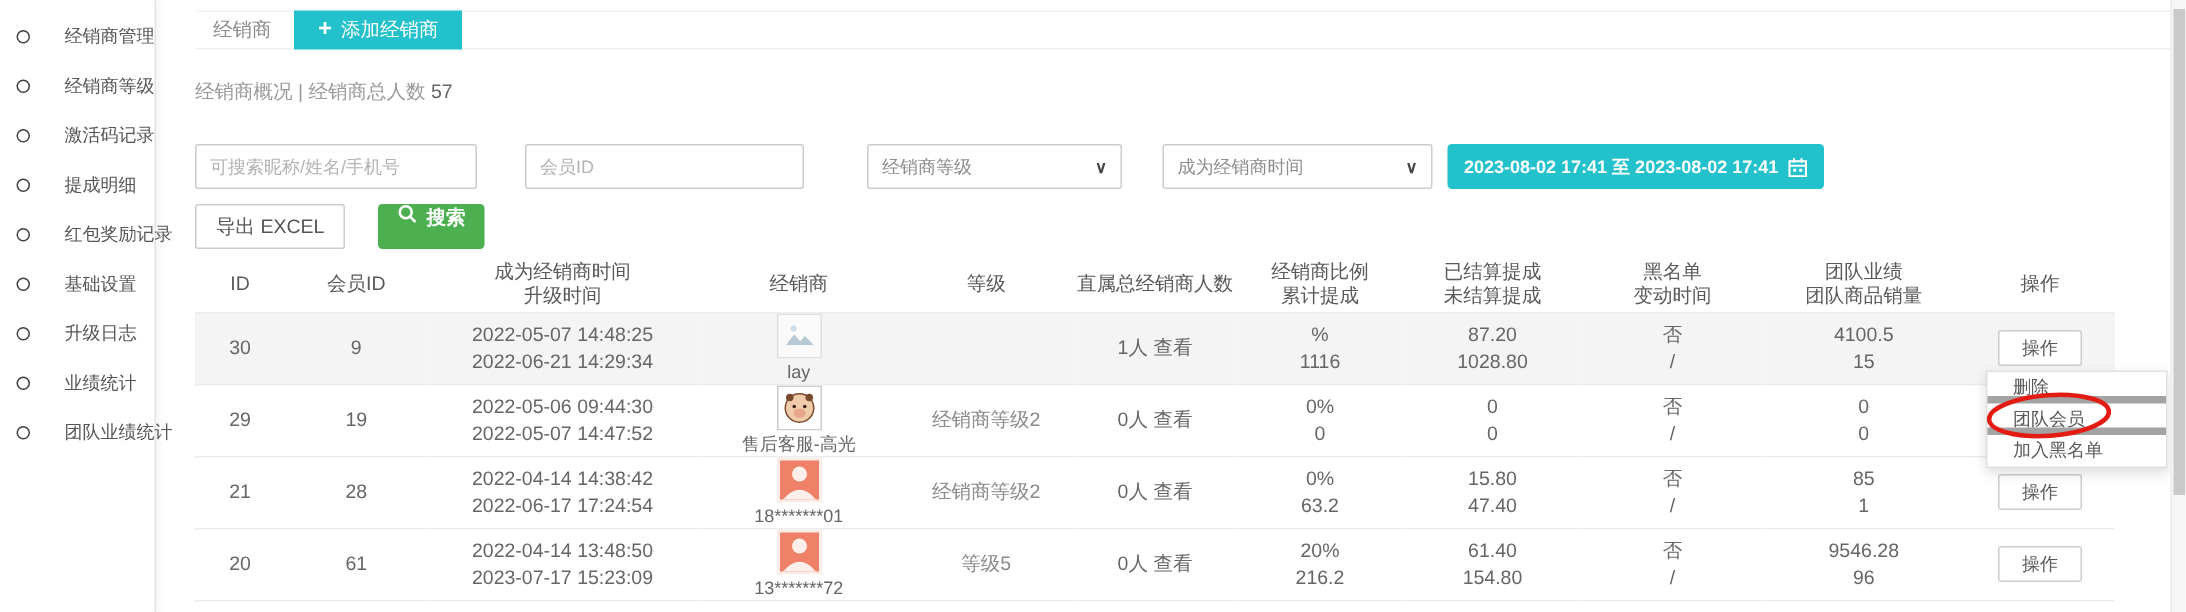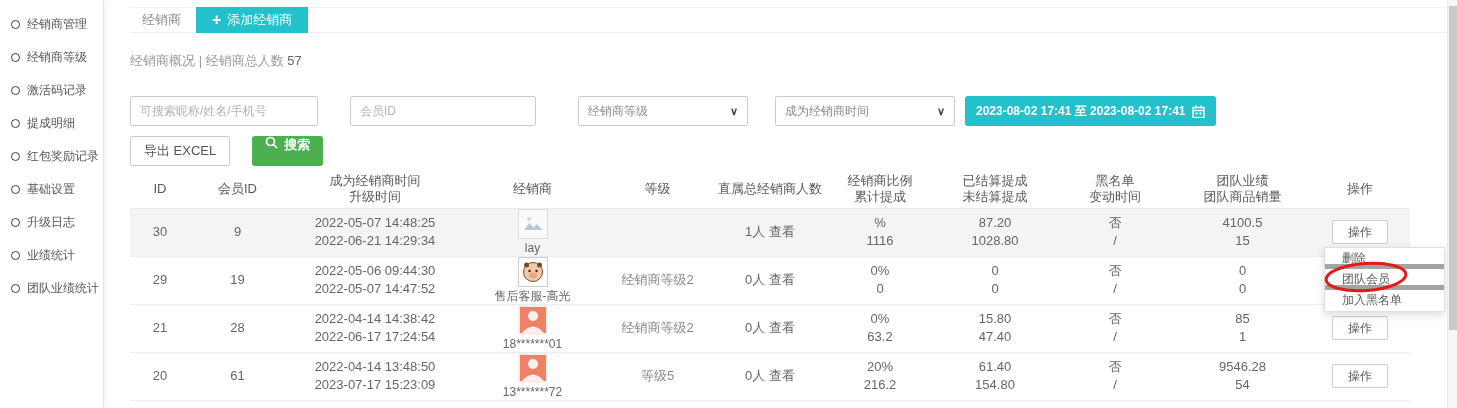--- a/index.html
+++ b/index.html
@@ -2,21 +2,21 @@
 <html><head>
 <meta charset="utf-8">
 <style>
   * { box-sizing: border-box; margin: 0; padding: 0; }
   html,body { width:1457px; height:408px; overflow:hidden; background:#fff;
     font-family:"Liberation Sans", sans-serif; position:relative; }
 
   
   .sidebar { position:absolute; left:0; top:0; width:104px; height:408px; background:#fff;
     border-right:1px solid #e3e3e3; box-shadow:2px 0 5px rgba(0,0,0,.05); padding-top:8px; z-index:2; }
-  .side-item { display:flex; align-items:center; gap:7px; height:33px; padding-left:11px;
+  .side-item { display:flex; align-items:center; gap:23px; height:33px; padding-left:11px;
     font-size:12px; color:#565656; cursor:pointer; white-space:nowrap; }
   .ring { width:9px; height:9px; border:1.5px solid #3f3f3f; border-radius:50%; flex:none; }
 
   
   .main { position:absolute; left:105px; top:0; right:10px; bottom:0; padding-left:25px; }
 
   .tabbar { margin-top:7px; height:26px; border-top:1px solid #f3f3f3; border-bottom:1px solid #efefef;
     display:flex; align-items:center; }
   .tab { font-size:13px; color:#8c8c8c; margin-left:12px; margin-right:15px; cursor:pointer; }
   .add-btn { height:26px; background:var(--teal); color:#fff; border:none; font-size:13px;
@@ -374,21 +374,21 @@
         <td>
             <div>61.40</div>
             <div class="l2">154.80</div>
           </td>
         <td>
             <div>否</div>
             <div class="l2">/</div>
           </td>
         <td>
             <div>9546.28</div>
-            <div class="l2">54</div>
+            <div class="l2">96</div>
           </td>
         <td><button class="op-btn">操作</button></td>
       </tr>
 
       <tr>
         <td>19</td>
         <td>16</td>
         <td>
             <div>2022-04-14 08:58:05</div>
           </td>

